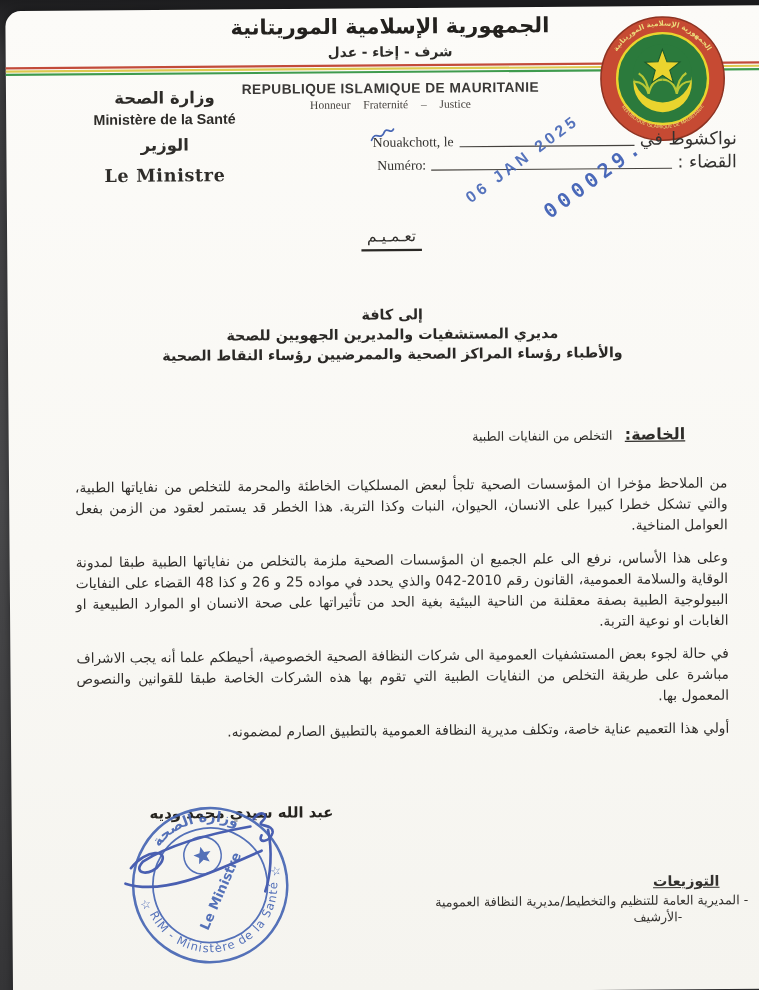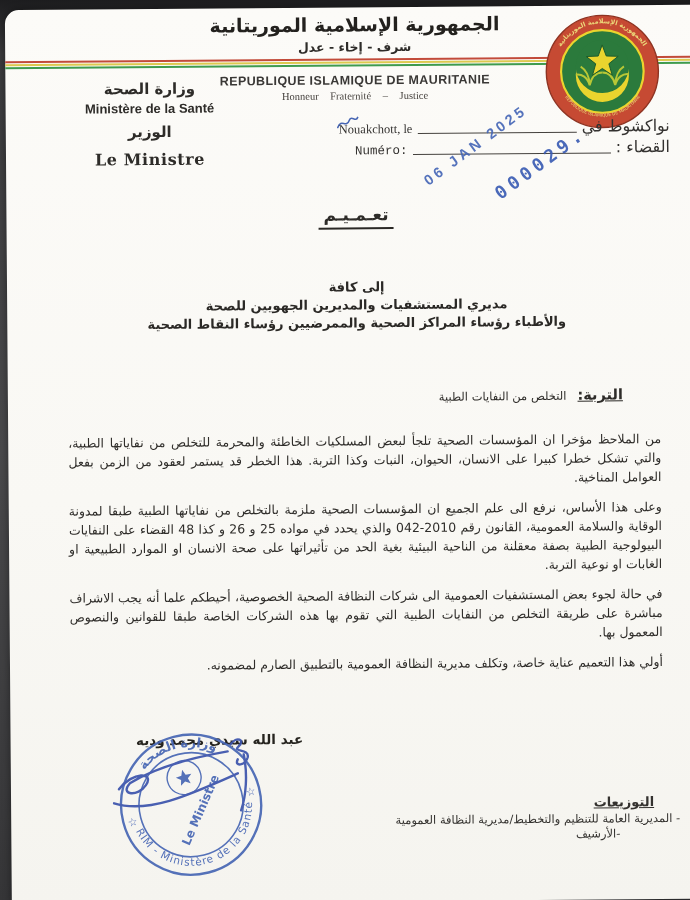--- a/index.html
+++ b/index.html
@@ -38,33 +38,33 @@
   .ministry .m-ar2 { font-size:15px; font-weight:bold; direction:rtl; margin-top:7px; }
   .ministry .m-fr2 { font-size:16px; font-weight:bold; margin-top:9px; letter-spacing:.6px; font-family:"DejaVu Serif",serif; }
 
   .emblem-svg { left:538px; top:7px; width:118px; height:118px; }
 
   .dateline { left:333px; top:109px; width:331px; font-size:12px; color:#343230; }
   .dl-row   { display:flex; align-items:flex-end; height:21px; }
   .dl-fill  { flex:1; border-bottom:1.2px solid #45423e; margin:0 5px 3px 5px; }
   .dl-fr    { font-family:"Liberation Serif",serif; font-size:12.5px; }
   .dl-ar    { direction:rtl; font-size:16px; }
-  .dl-row2 .dl-fr { margin-left:16px;font-family:Liberation Mono, monospace; }
+  .dl-row2 .dl-fr { margin-left:4px; }
 
   .scribble-svg { left:330px; top:108px; width:24px; height:16px; }
 
   .date-stamp   { left:404px; top:120px; width:160px; transform:rotate(-36deg); color:#4465b6;
                   font-size:14.5px; font-weight:bold; letter-spacing:3.5px; opacity:.9;
                   font-family:"Liberation Sans",sans-serif; }
   .number-stamp { left:478px; top:140px; width:130px; transform:rotate(-36deg); color:#3c5db4;
                   font-size:18px; font-weight:bold; letter-spacing:4.5px; opacity:.92;
                   font-family:"DejaVu Sans Mono",monospace; }
 
   .doc-title { top:197px; left:0; width:100%; text-align:center; direction:rtl; }
-  .doc-title span { display:inline-block; font-size:17px; font-weight:bold; letter-spacing:1px;
+  .doc-title span { display:inline-block; font-size:14px; font-weight:normal; letter-spacing:1px;
                     border-bottom:2.2px solid #2a2825; padding:0 5px 3px 5px; }
 
   .addressee { top:271px; left:0; width:100%; text-align:center; direction:rtl;
                font-weight:bold; font-size:13px; line-height:18px; color:#2b2926; }
 
   .subject { top:379px; right:84px; direction:rtl; white-space:nowrap; }
   .subject .s-label { font-size:14.5px; font-weight:bold; text-decoration:underline; }
   .subject .s-text  { font-size:11.5px; margin-right:6px; }
 
   .body-text { left:60px; top:424px; width:593px; direction:rtl; text-align:justify;
@@ -156,21 +156,21 @@
     <span>تعـمـيـم</span>
   </div>
 
   <div class="addressee">
     <div>إلى كافة</div>
     <div>مديري المستشفيات والمديرين الجهويين للصحة</div>
     <div>والأطباء رؤساء المراكز الصحية والممرضيين رؤساء النقاط الصحية</div>
   </div>
 
   <div class="subject">
-    <span class="s-label">التربة:</span>
+    <span class="s-label">الخاصة:</span>
     <span class="s-text">التخلص من النفايات الطبية</span>
   </div>
 
   <div class="body-text">
     <p>من الملاحظ مؤخرا ان المؤسسات الصحية تلجأ لبعض المسلكيات الخاطئة والمحرمة للتخلص من نفاياتها الطبية، والتي تشكل خطرا كبيرا على الانسان، الحيوان، النبات وكذا التربة. هذا الخطر قد يستمر لعقود من الزمن بفعل العوامل المناخية.</p>
     <p>وعلى هذا الأساس، نرفع الى علم الجميع ان المؤسسات الصحية ملزمة بالتخلص من نفاياتها الطبية طبقا لمدونة الوقاية والسلامة العمومية، القانون رقم 2010-042 والذي يحدد في مواده 25 و 26 و كذا 48 القضاء على النفايات البيولوجية الطبية بصفة معقلنة من الناحية البيئية بغية الحد من تأثيراتها على صحة الانسان او الموارد الطبيعية او الغابات او نوعية التربة.</p>
     <p>في حالة لجوء بعض المستشفيات العمومية الى شركات النظافة الصحية الخصوصية، أحيطكم علما أنه يجب الاشراف مباشرة على طريقة التخلص من النفايات الطبية التي تقوم بها هذه الشركات الخاصة طبقا للقوانين والنصوص المعمول بها.</p>
     <p>أولي هذا التعميم عناية خاصة، وتكلف مديرية النظافة العمومية بالتطبيق الصارم لمضمونه.</p>
   </div>
 

